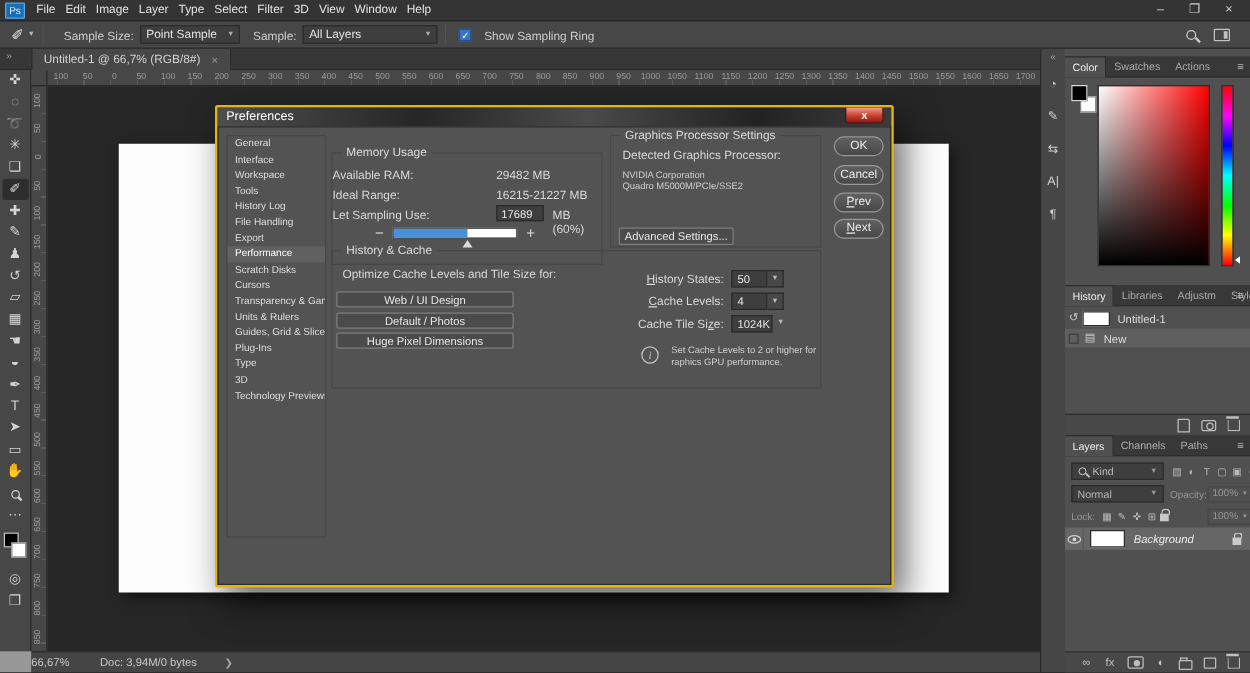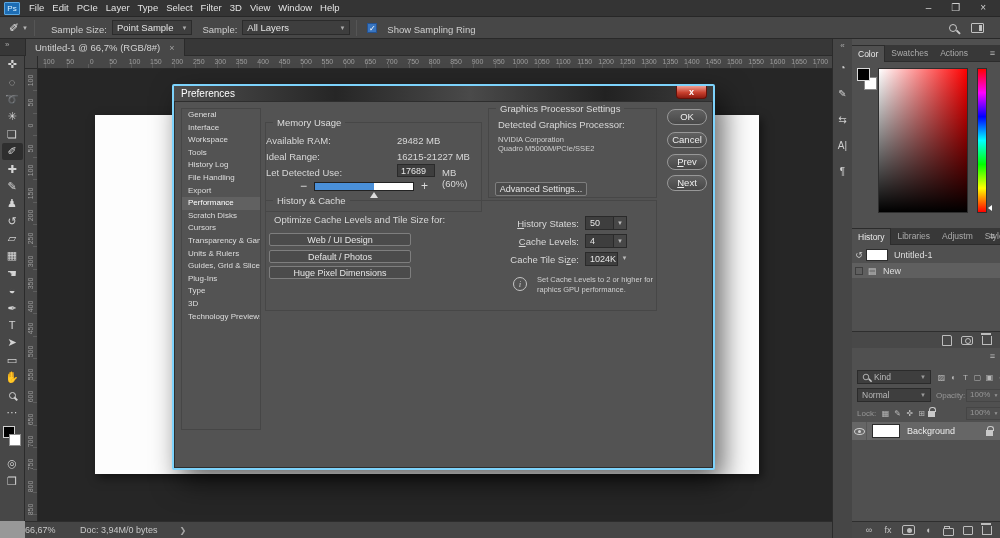--- a/index.html
+++ b/index.html
@@ -93,39 +93,39 @@
 .lfrow{position:absolute;left:0;width:148px;display:flex;align-items:center}
 .lficons{position:absolute;left:84px;width:60px;display:flex;gap:1px;align-items:center}
 .mini-ic{width:11px;height:12px;display:inline-flex;align-items:center;justify-content:center;color:#b9b9b9;font-size:8px;flex:0 0 auto}
 .dimlab{font-size:8px;color:#979797}
 .dimval{background:transparent;border:1px solid #454545;height:13px;line-height:12px;font-size:8px;color:#979797;padding:0 3px;display:inline-flex;align-items:center;gap:3px}
 .layrow{position:absolute;left:0;width:148px;height:18px;background:#666;display:flex;align-items:center;font-size:9px;color:#ececec}
 .eyewrap{width:15px;display:flex;justify-content:center;border-right:1px solid #585858;height:18px;align-items:center;flex:0 0 auto}
 .ic-eye{display:inline-block;width:11px;height:7px;border:1px solid #d0d0d0;border-radius:50%;position:relative}
 .ic-eye::after{content:"";position:absolute;width:3px;height:3px;border-radius:50%;background:#d0d0d0;left:3px;top:1px}
 .lthumb{width:28px;height:14px;background:#fff;border:1px solid #2c2c2c;margin:0 7px 0 5px;flex:0 0 auto}
-.layname{}
+.layname{font-style:italic}
 .laylock{margin-left:auto;margin-right:7px}
 
 
 .ic-lock{display:inline-block;width:7px;height:6px;background:#c9c9c9;position:relative;margin-top:4px}
 .ic-lock::before{content:"";position:absolute;top:-4px;left:1px;width:5px;height:4px;border:1.5px solid #c9c9c9;border-bottom:none;border-radius:3px 3px 0 0}
 .ic-trash{width:8px;height:9px;border:1px solid #bdbdbd;border-top:none;border-radius:0 0 1px 1px;position:relative}
 .ic-trash::before{content:"";position:absolute;top:-2.5px;left:-2px;width:10px;height:1.5px;background:#bdbdbd}
 .ic-camera{width:12px;height:9px;border:1px solid #bdbdbd;border-radius:2px;position:relative}
 .ic-camera::after{content:"";position:absolute;width:4px;height:4px;border:1px solid #bdbdbd;border-radius:50%;left:2.5px;top:1.5px}
 .ic-mask{width:13px;height:10px;border:1px solid #bdbdbd;border-radius:2px;position:relative}
 .ic-mask::after{content:"";width:5px;height:5px;border-radius:50%;background:#bdbdbd;position:absolute;left:3.5px;top:2px}
 .ic-folder{width:11px;height:8px;border:1px solid #bdbdbd;border-radius:1px;position:relative;margin-top:3px}
 .ic-folder::before{content:"";position:absolute;top:-3px;left:0;width:4px;height:2px;border:1px solid #bdbdbd;border-bottom:none}
 .ic-newlayer{width:10px;height:9px;border:1px solid #bdbdbd;border-radius:1px}
 .ic-newdoc{width:9px;height:11px;border:1px solid #bdbdbd;border-radius:0 2px 0 0}
 
 
-.dialog{position:absolute;left:172px;top:84px;width:543px;height:386px;border:2px solid #7dd3fc;border-radius:2px;box-shadow:8px 12px 28px rgba(0,0,0,.6);z-index:50;background:#535353}
+.dialog{position:absolute;left:172px;top:84px;width:543px;height:386px;border:2px solid #eab308;border-radius:2px;box-shadow:8px 12px 28px rgba(0,0,0,.6);z-index:50;background:#535353}
 .dtitle{position:absolute;left:0;top:0;right:0;height:15px;background:linear-gradient(90deg,#4e4e4e,#262626 30%,#4a4a4a 55%,#222 80%,#3c3c3c);color:#fff;font-size:10px;line-height:15px;padding-left:7px}
 .dclose{position:absolute;right:6px;top:0;width:31px;height:13px;background:linear-gradient(#f0a094,#c8402e 55%,#8e1b10);border:1px solid #641109;border-top:none;border-radius:0 0 4px 4px;color:#fff;font-size:9px;font-weight:bold;text-align:center;line-height:12px}
 .dbody{position:absolute;left:0;right:0;top:15px;bottom:0;background:#535353;border:1px solid #2e2e2e;font-size:10px;color:#d8d8d8}
 .catlist{position:absolute;left:6px;top:6px;width:80px;height:322px;border:1px solid #464646}
 .cat{height:12.6px;line-height:12.6px;font-size:8px;color:#dedede;padding-left:6px;white-space:nowrap;overflow:hidden}
 .cat.selected{background:#616161;color:#fff}
 .grp{position:absolute;border:1px solid #474747}
 .legend{position:absolute;top:-6px;left:7px;background:#535353;padding:0 4px;font-size:9.5px;color:#dcdcdc;line-height:11px;white-space:nowrap}
 #grp-mem{left:90px;top:20px;width:217px;height:90px}
 #grp-gpu{left:313px;top:6px;width:169px;height:90px}
@@ -156,21 +156,21 @@
 <body>
 
 <div id="app">
 
   <div class="menubar">
     <div class="pslogo">Ps</div>
     <div class="menus">
 
     <span class="menu-item">File</span>
         <span class="menu-item">Edit</span>
-        <span class="menu-item">PCIe</span>
+        <span class="menu-item">Image</span>
         <span class="menu-item">Layer</span>
         <span class="menu-item">Type</span>
         <span class="menu-item">Select</span>
         <span class="menu-item">Filter</span>
         <span class="menu-item">3D</span>
         <span class="menu-item">View</span>
         <span class="menu-item">Window</span>
         <span class="menu-item">Help</span>
       </div>
     <div class="winctl">
@@ -460,20 +460,26 @@
           <span></span>
         </span>
         <span class="pbic ic-camera">
           <span></span>
         </span>
         <span class="pbic ic-trash">
           <span></span>
         </span>
       </div>
 
+    <div class="pstrip" style="top:309px">
+
+    <span class="ptab active">Layers</span>
+        <span class="ptab">Channels</span>
+        <span class="ptab">Paths</span>
+      </div>
     <span class="phb" style="position:absolute;right:0;top:309px">≡</span>
 
     <div class="lfrow" style="top:331px;height:14px">
       <span class="kindbox">
         <span class="ic-mag" style="transform:scale(.8)"></span>
         <span>Kind</span>
         <span class="cchev">▼</span>
       </span>
       <span class="lficons">
 
@@ -575,21 +581,21 @@
           <div class="cat">3D</div>
           <div class="cat">Technology Previews</div>
         </div>
 
       <div class="grp" id="grp-mem">
         <span class="legend">Memory Usage</span>
         <span class="mlbl" style="top:12px">Available RAM:</span>
         <span class="mval" style="top:12px">29482 MB</span>
         <span class="mlbl" style="top:28px">Ideal Range:</span>
         <span class="mval" style="top:28px">16215-21227 MB</span>
-        <span class="mlbl" style="top:44px">Let Detected Use:</span>
+        <span class="mlbl" style="top:44px">Let Sampling Use:</span>
         <input class="txtin" value="17689" style="">
         <span class="mval" style="top:44px;left:176px">MB (60%)</span>
         <div class="sliderrow">
           <span class="smin">−</span>
           <span class="track">
             <span class="fill" style="display: block; width: 60%; background: rgb(74, 144, 217);"></span>
             <span class="sthumb" style="left: calc(60% - 4px);"></span>
           </span>
           <span class="splu">+</span>
         </div>

